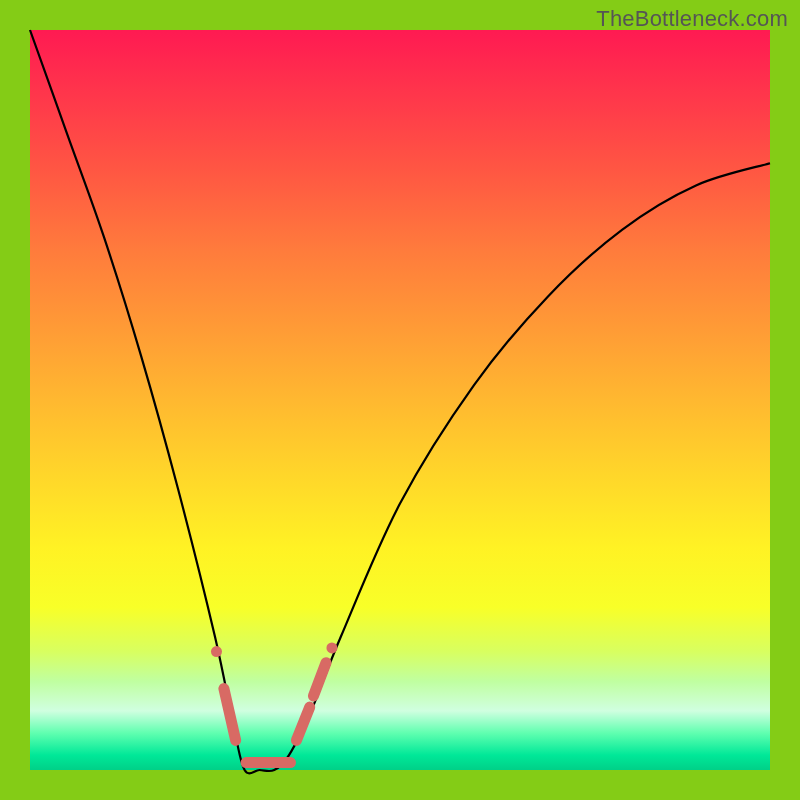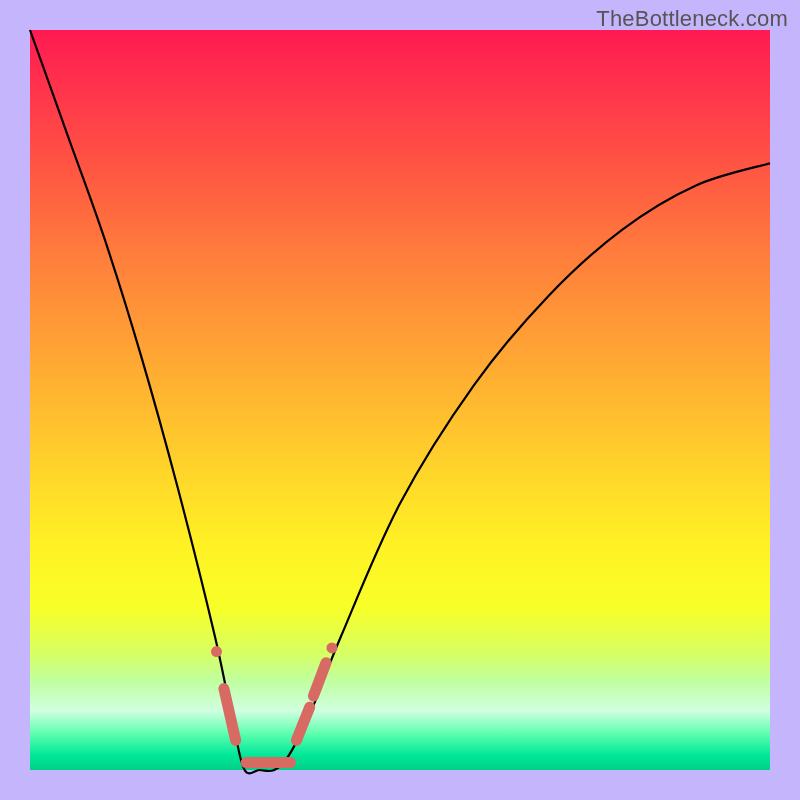--- a/index.html
+++ b/index.html
@@ -8,21 +8,21 @@
     width: 800px;
     height: 800px;
     background: #000;
     font-family: Arial, Helvetica, sans-serif;
     overflow: hidden;
   }
   .container {
     position: relative;
     width: 800px;
     height: 800px;
-    background: #c4b5fd;
+    background: #84cc16;
   }
   .plot {
     position: absolute;
     left: 30px;
     top: 30px;
     width: 740px;
     height: 740px;
     
     background: linear-gradient(to bottom,
       #ff1a52 0%,

